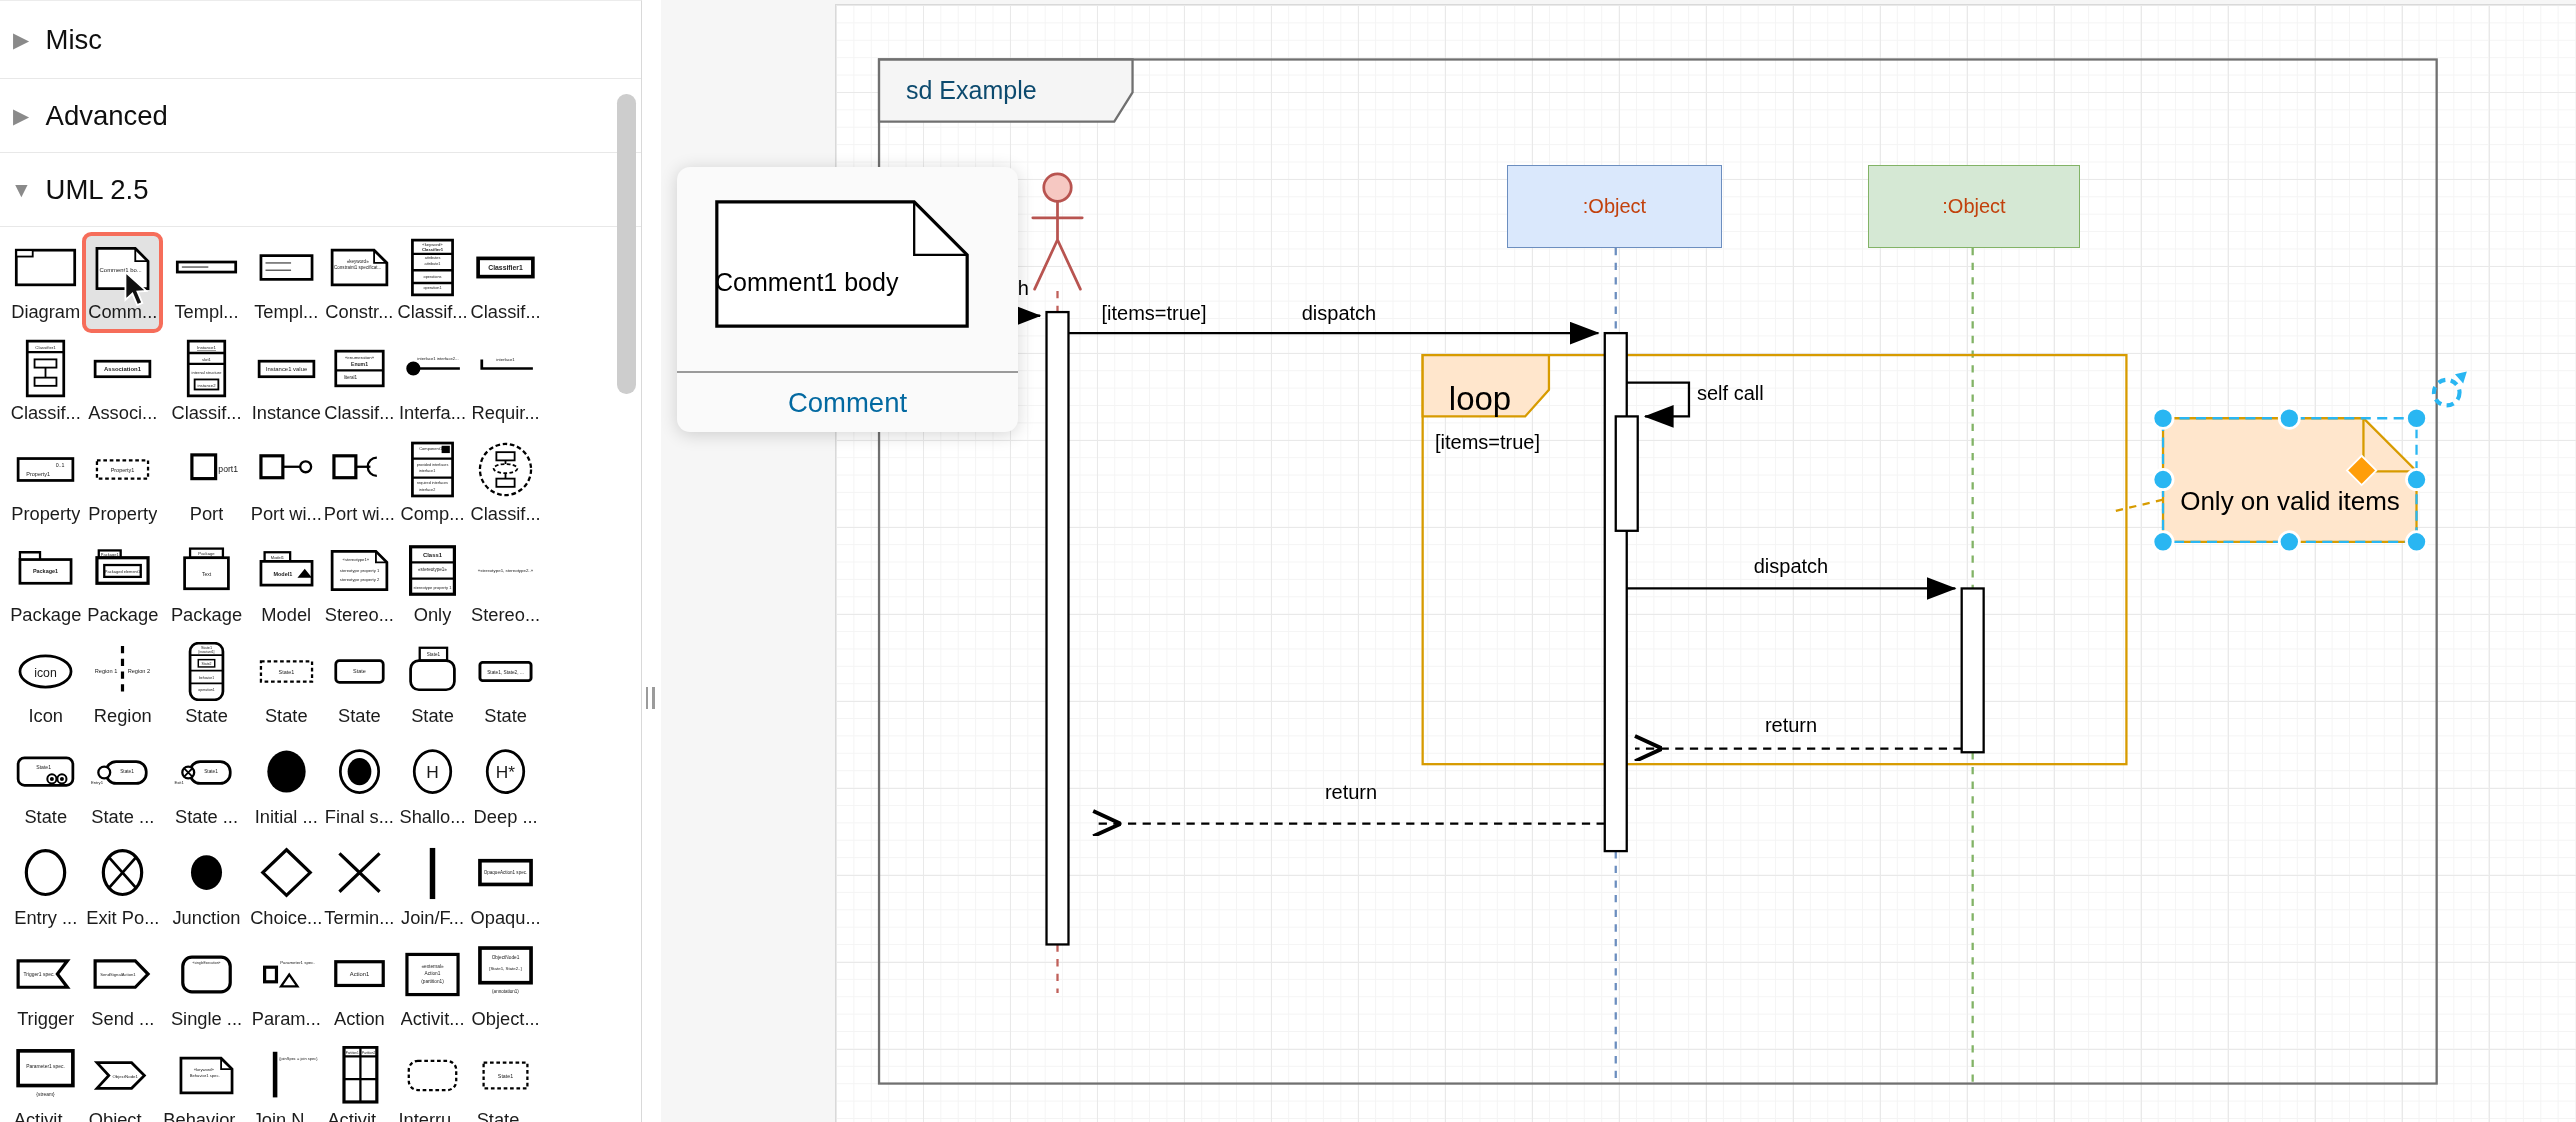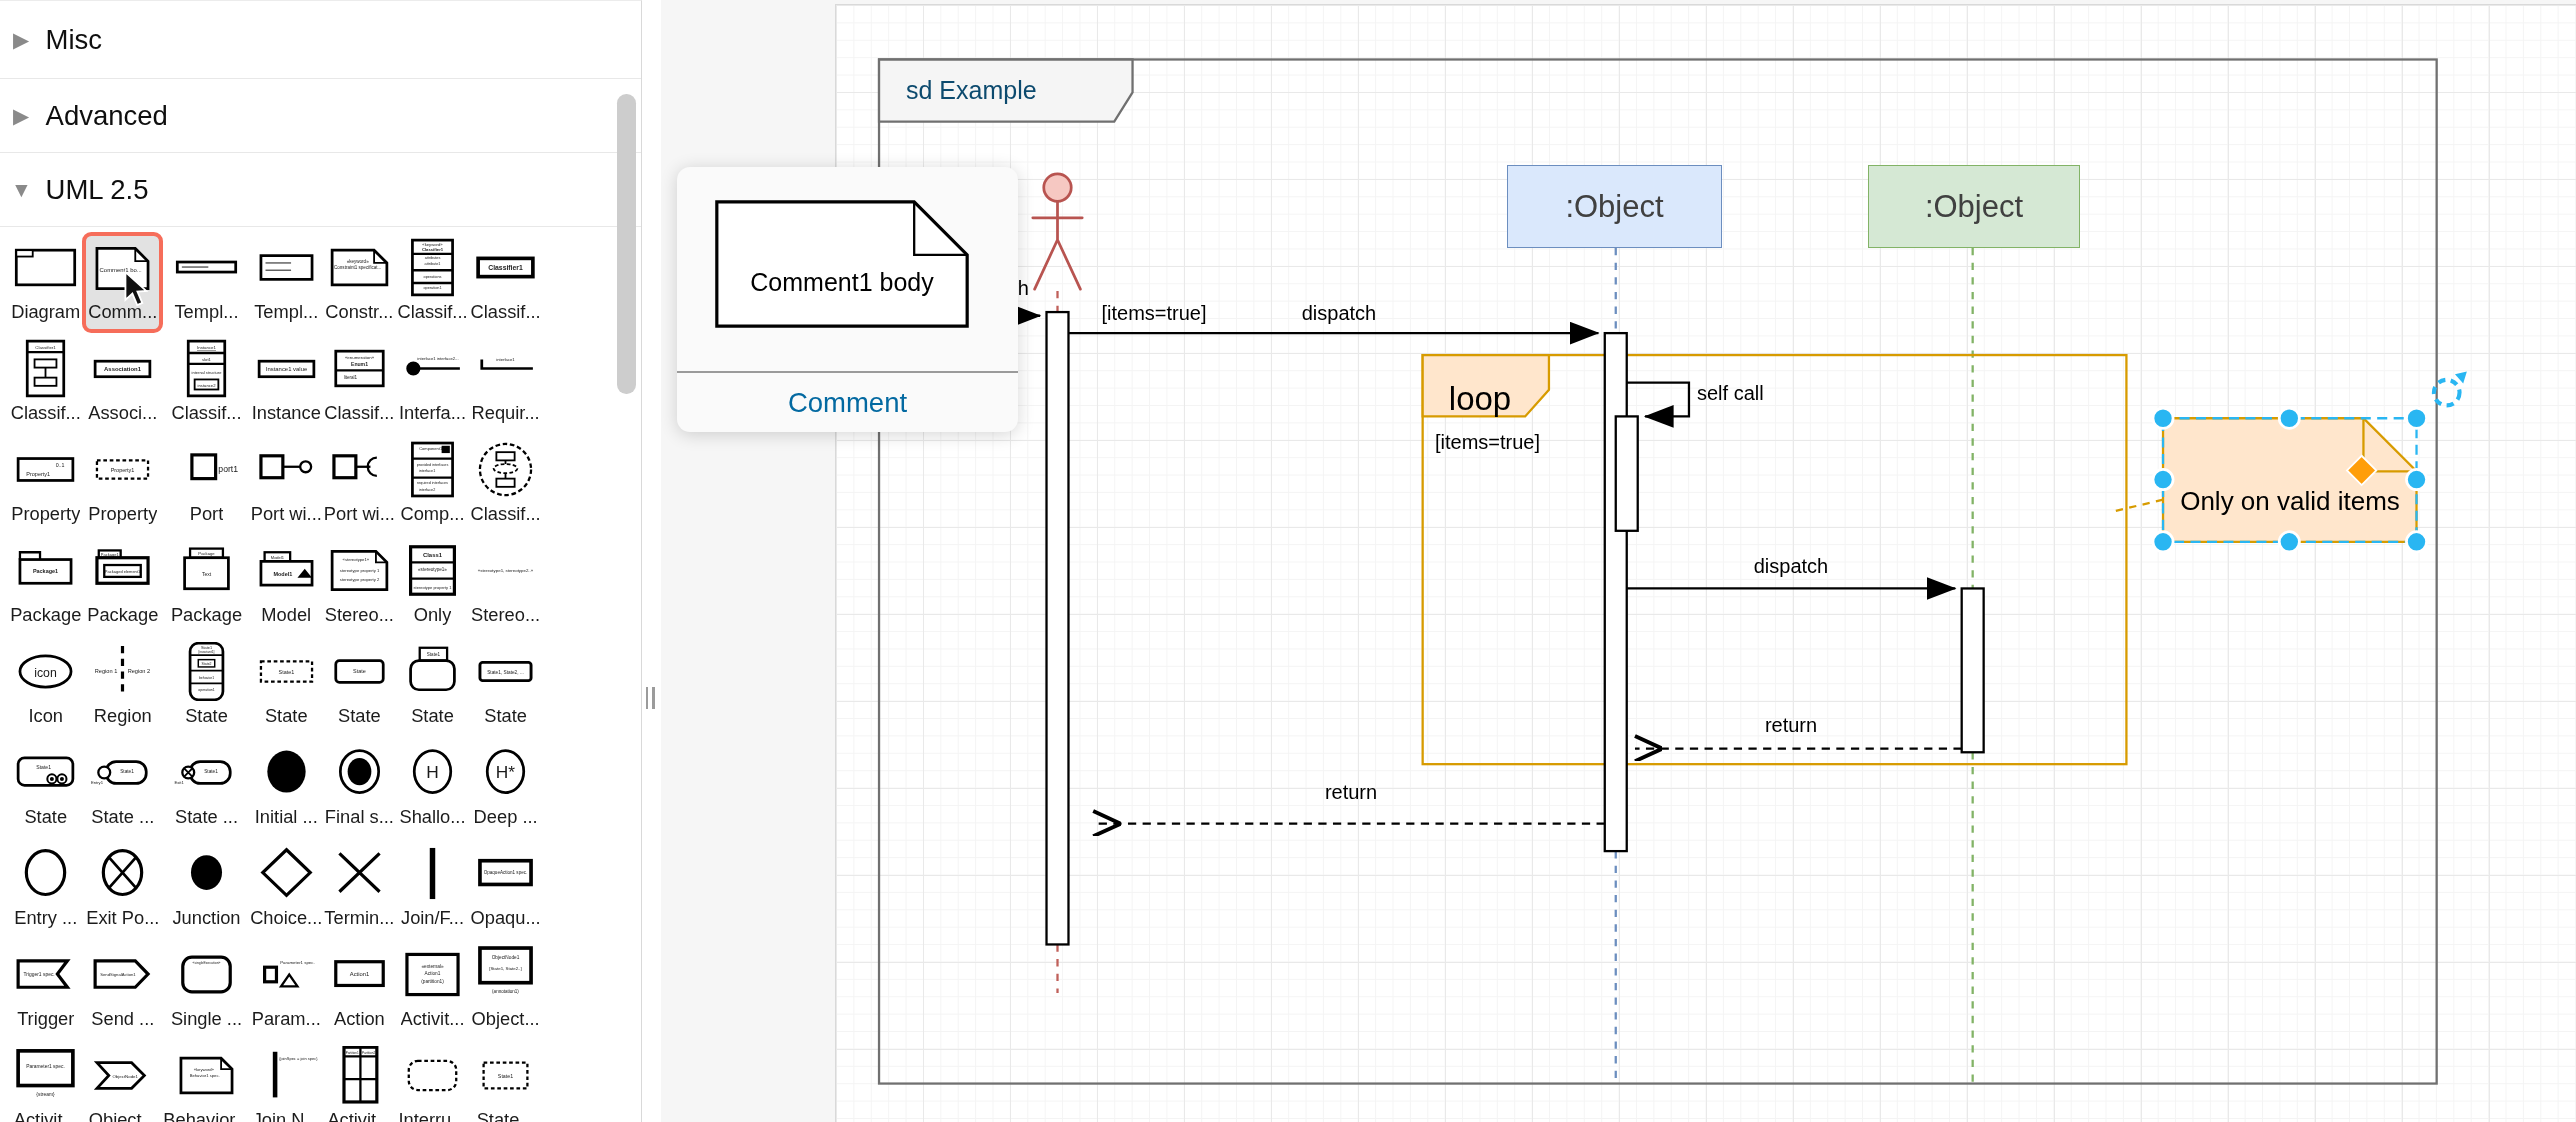--- a/index.html
+++ b/index.html
@@ -35,31 +35,31 @@
         background-image:
           linear-gradient(to right,#e9e9e9 0.9px,transparent 0.9px),
           linear-gradient(to bottom,#e9e9e9 0.9px,transparent 0.9px),
           linear-gradient(to right,#f4f4f4 0.9px,transparent 0.9px),
           linear-gradient(to bottom,#f4f4f4 0.9px,transparent 0.9px);
         background-size:87px 87px,87px 87px,17.4px 17.4px,17.4px 17.4px;}
   #diagram{position:absolute;left:0;top:0;}
   .clabel{position:absolute;font-size:20px;color:#000;white-space:nowrap;z-index:3;}
   .cx{transform:translateX(-50%);}
   .llhead{position:absolute;display:flex;align-items:center;justify-content:center;
-          font-size:31px;color:#404040;box-sizing:border-box;z-index:3;}
+          font-size:20px;color:#c2410c;box-sizing:border-box;z-index:3;}
   #llhead-a{left:846px;top:165px;width:215px;height:83px;background:#dae8fc;border:1.8px solid #6c8ebf;}
   #llhead-b{left:1207px;top:165px;width:212px;height:83px;background:#d5e8d4;border:1.8px solid #82b366;}
   #frame-title{position:absolute;left:245px;top:76px;font-size:25px;color:#0c4a6e;z-index:3;}
   #loop-op{font-size:33px;z-index:3;margin-top:8px;}
   #comment-text{font-size:26px;z-index:3;}
   
   #tooltip{position:absolute;left:677px;top:167px;width:341px;height:265px;background:#fafafa;
            border-radius:13px;box-shadow:0 2.7px 16.5px rgba(0,0,0,.16);z-index:50;}
   #tt-note{position:absolute;left:38px;top:33px;width:254px;height:128px;}
-  #tt-body{position:absolute;left:38px;top:101px;width:254px;text-align:center;font-size:25px;color:#000;}
+  #tt-body{position:absolute;left:38px;top:101px;width:254px;text-align:left;font-size:25px;color:#000;}
   #tt-div{position:absolute;left:0;right:0;top:204px;height:1.8px;background:#9a9a9a;}
   #tt-title{position:absolute;left:0;right:0;top:206px;height:60px;display:flex;align-items:center;
             justify-content:center;font-size:27.5px;color:#0369a1;}
 </style>
 </head>
 <body>
 <div id="app">
 
   <div id="sidebar">
     <div class="section">

